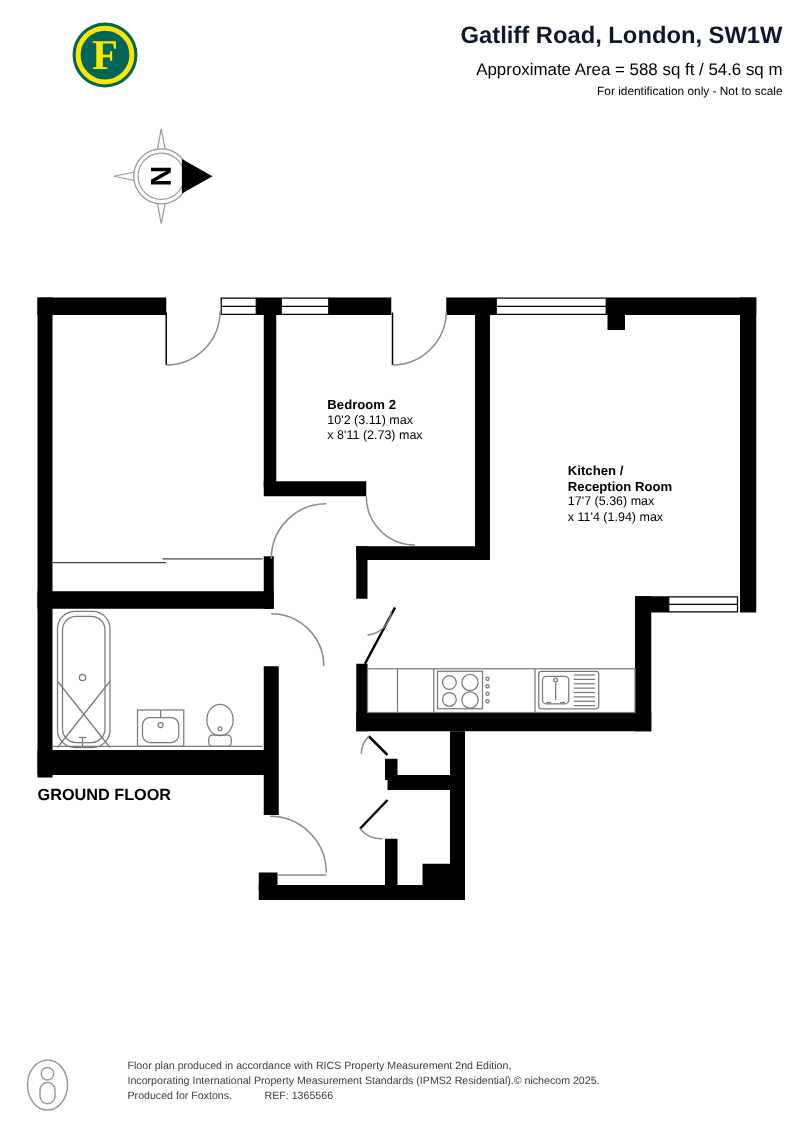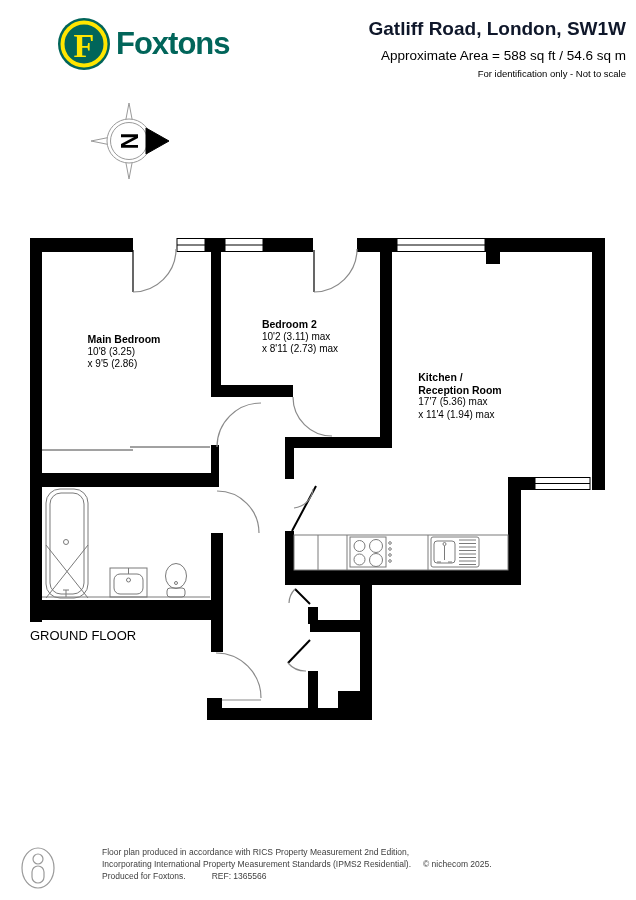--- a/index.html
+++ b/index.html
@@ -13,25 +13,25 @@
   #addr-title{position:absolute;right:10px;top:18px;font-size:19px;font-weight:bold;
               text-align:right;color:#0f172a;}
   #addr-area{position:absolute;right:10px;top:48px;font-size:13.5px;text-align:right;color:#000;}
   #addr-note{position:absolute;right:10px;top:68px;font-size:9.5px;text-align:right;color:#000;margin-left:28px;}
 
   
   .room-label{position:absolute;transform:translateX(-50%);text-align:left;
               font-size:10px;line-height:12.5px;color:#000;white-space:nowrap;}
   .room-label .rname{font-weight:bold;font-size:10.5px;}
 
-  #floor-label{position:absolute;left:30px;top:628px;font-size:13px;font-weight:normal;color:#000;}
+  #floor-label{position:absolute;left:30px;top:628px;font-size:13px;font-weight:bold;color:#000;}
 
   
   #footer-text{position:absolute;left:102px;top:846px;font-size:8.5px;line-height:12px;color:#3d3d3d;}
-  #footer-copyright{margin-left:12px;}
+  #footer-copyright{}
   #footer-ref{margin-left:14px;padding-left:12px;}
 </style>
 </head>
 <body>
 
 <div id="page">
 
   <svg class="abs" style="left:0;top:0;" width="636" height="900" viewBox="0 0 636 900">
 
     <g>
@@ -194,39 +194,33 @@
       </g>
     </g>
 
     <g fill="none" stroke="#9a9a9a" stroke-width="1.2">
       <ellipse cx="38" cy="868" rx="16" ry="20"></ellipse>
       <circle cx="38" cy="859" r="5"></circle>
       <rect x="32" y="866" width="12" height="17" rx="6"></rect>
     </g>
   </svg>
 
-  <div id="brand-wordmark">Foxtons</div>
 
   <div id="addr-title">Gatliff Road, London, SW1W</div>
   <div id="addr-area">Approximate Area = 588 sq ft / 54.6 sq m</div>
   <div id="addr-note">For identification only - Not to scale</div>
 
-  <div class="room-label" style="left:124px;top:333px;">
-    <div class="rname">Main Bedroom</div>
-    <div>10'8 (3.25)</div>
-    <div>x 9'5 (2.86)</div>
-  </div>
 
   <div class="room-label" style="left:300px;top:318px;">
     <div class="rname">Bedroom 2</div>
     <div>10'2 (3.11) max</div>
     <div>x 8'11 (2.73) max</div>
   </div>
 
-  <div class="room-label" style="left:460px;top:371px;">
+  <div class="room-label" style="left:496px;top:371px;">
     <div class="rname">Kitchen /</div>
     <div class="rname">Reception Room</div>
     <div>17'7 (5.36) max</div>
     <div>x 11'4 (1.94) max</div>
   </div>
 
   <div id="floor-label">GROUND FLOOR</div>
 
   <div id="footer-text">
     <div>Floor plan produced in accordance with RICS Property Measurement 2nd Edition,</div>

